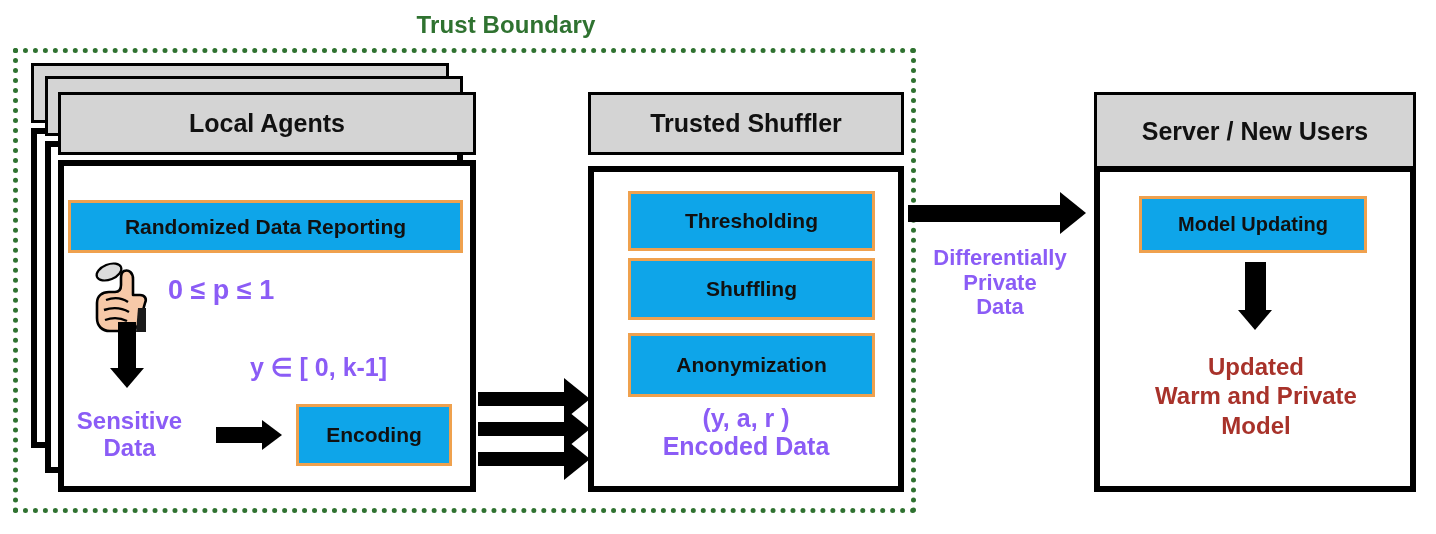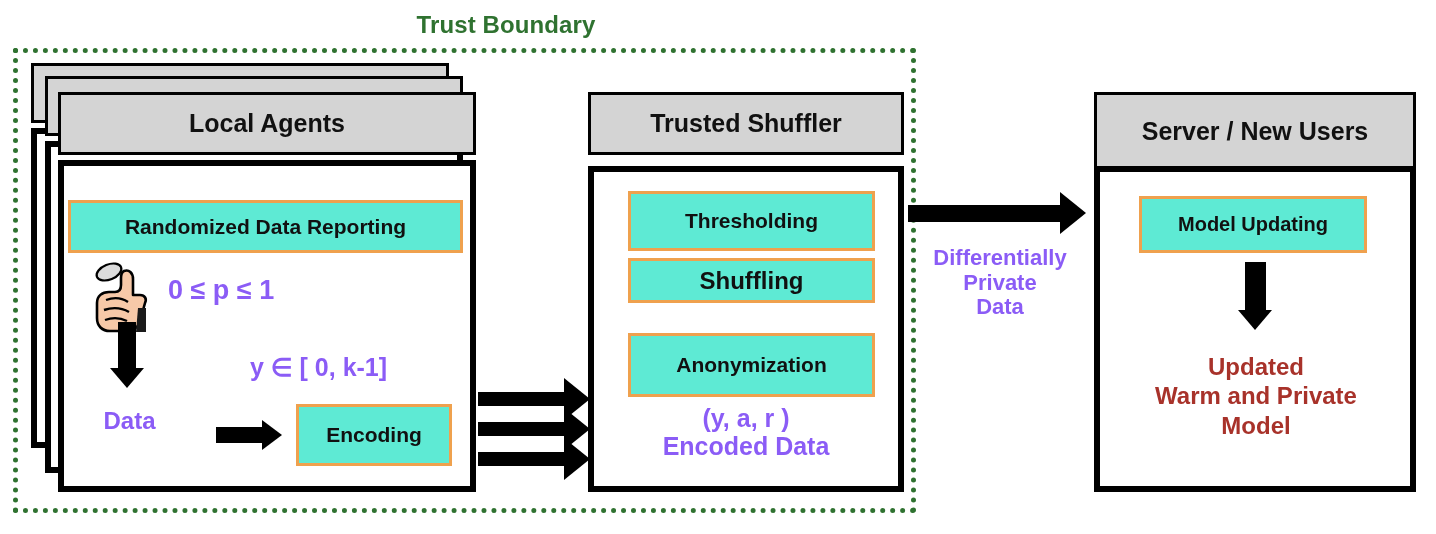--- a/index.html
+++ b/index.html
@@ -60,21 +60,21 @@
   }
   .ghost-body {
     background: #ffffff;
     border: 6px solid #000000;
     box-sizing: border-box;
   }
 
   
   .obox {
     border: 3px solid #EFA14E;
-    background: #5eead4;
+    background: #0ea5e9;
     box-sizing: border-box;
     display: flex;
     align-items: center;
     justify-content: center;
     font-weight: bold;
     color: #111111;
   }
 
   .plain-text {
     font-weight: bold;
@@ -158,20 +158,21 @@
   </div>
 
   <div class="abs plain-text" style="left:168px; top:275px; width:190px; font-size:27px; text-align:left;">0 ≤  p ≤ 1</div>
 
   <div class="arrow-down" style="left:104px; top:322px; width:46px; height:68px;">
     <div class="shaft" style="left:14px; top:0; width:18px; height:48px;"></div>
     <div class="head" style="left:6px; top:46px;"></div>
   </div>
 
   <div class="abs plain-text" style="left:57px; top:408px; width:145px; font-size:24px;">
+    <div>Sensitive</div>
     <div>Data</div>
   </div>
 
   <div class="arrow-right thin-arrow-right" style="left:216px; top:418px; width:72px; height:34px;">
     <div class="shaft" style="left:0; top:9px; width:52px; height:16px;"></div>
     <div class="head" style="left:46px; top:2px;"></div>
   </div>
 
   <div class="abs plain-text" style="left:250px; top:353px; width:200px; font-size:25px; text-align:left;">y ∈ [ 0, k-1]</div>
 
@@ -193,21 +194,21 @@
   </div>
 
   <div class="abs panel-header" style="left:588px; top:92px; width:316px; height:63px;">
     <span>Trusted Shuffler</span>
   </div>
   <div class="abs panel-body" style="left:588px; top:166px; width:316px; height:326px;"></div>
 
   <div class="abs obox" style="left:628px; top:191px; width:247px; height:60px; font-size:21px;">
     <span>Thresholding</span>
   </div>
-  <div class="abs obox" style="left:628px; top:258px; width:247px; height:45px; font-size:24px;">
+  <div class="abs obox" style="left:628px; top:258px; width:247px; height:62px; font-size:21px;">
     <span>Shuffling</span>
   </div>
   <div class="abs obox" style="left:628px; top:333px; width:247px; height:64px; font-size:21px;">
     <span>Anonymization</span>
   </div>
 
   <div class="abs plain-text" style="left:600px; top:404px; width:292px; font-size:25px;">
     <div>(y, a, r )</div>
     <div>Encoded Data</div>
   </div>

